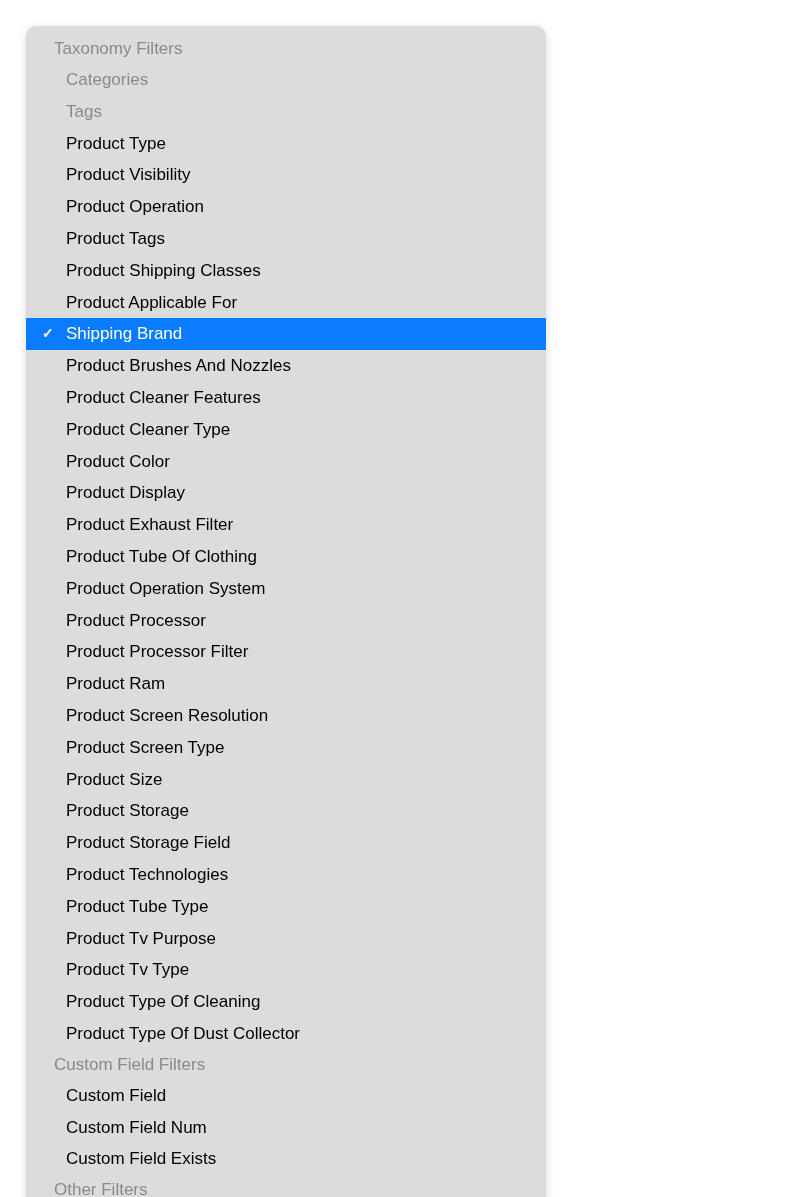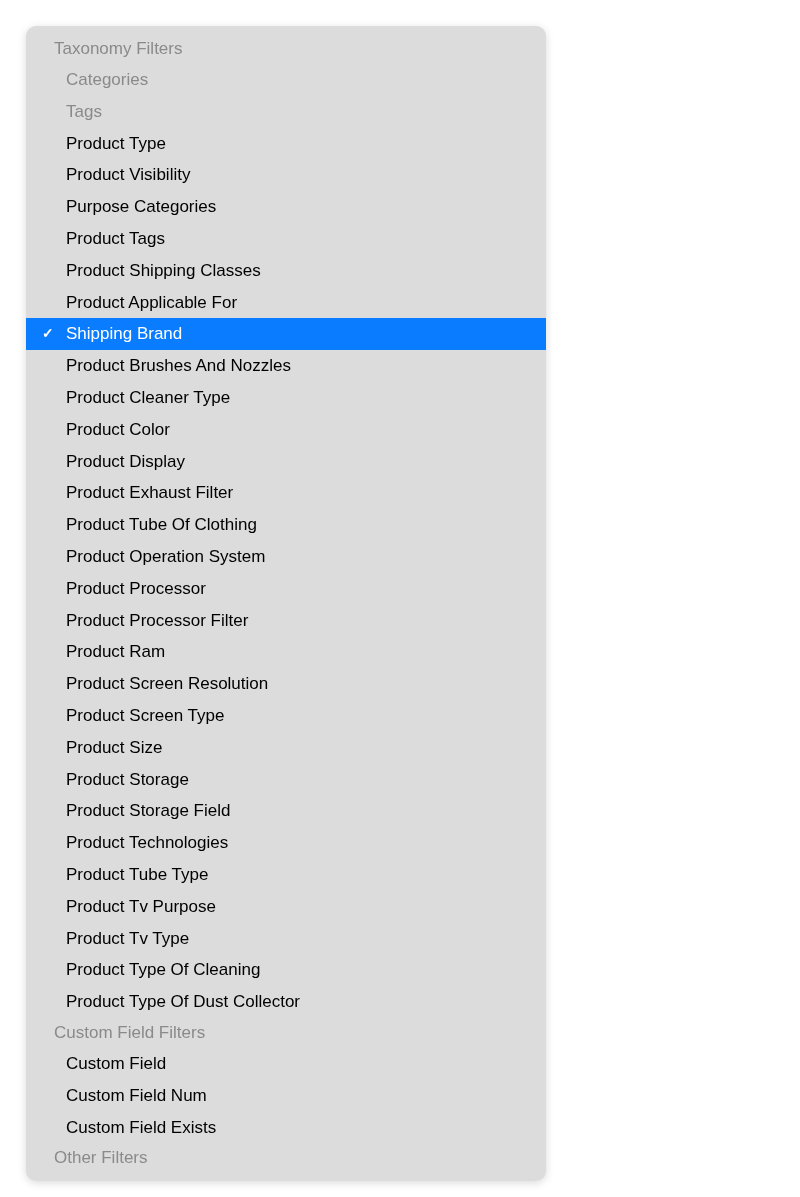--- a/index.html
+++ b/index.html
@@ -65,37 +65,40 @@
     <div class="menu-item disabled">
       <span>Tags</span>
     </div>
     <div class="menu-item">
       <span>Product Type</span>
     </div>
     <div class="menu-item">
       <span>Product Visibility</span>
     </div>
     <div class="menu-item">
-      <span>Purpose Categories</span>
+      <span>Product Operation</span>
     </div>
     <div class="menu-item">
       <span>Product Tags</span>
     </div>
     <div class="menu-item">
       <span>Product Shipping Classes</span>
     </div>
     <div class="menu-item">
       <span>Product Applicable For</span>
     </div>
     <div class="menu-item selected">
       <span class="checkmark">✓</span>
       <span>Shipping Brand</span>
     </div>
     <div class="menu-item">
       <span>Product Brushes And Nozzles</span>
+    </div>
+    <div class="menu-item">
+      <span>Product Cleaner Features</span>
     </div>
     <div class="menu-item">
       <span>Product Cleaner Type</span>
     </div>
     <div class="menu-item">
       <span>Product Color</span>
     </div>
     <div class="menu-item">
       <span>Product Display</span>
     </div>

